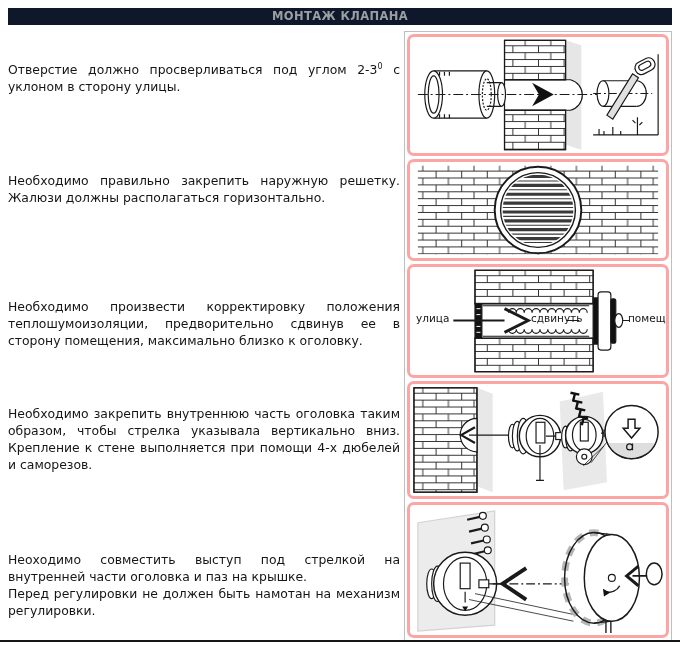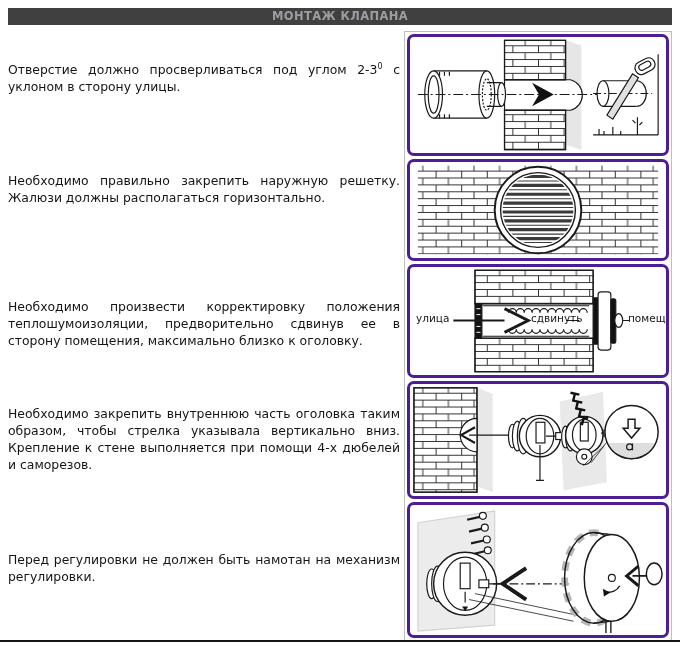--- a/index.html
+++ b/index.html
@@ -3,41 +3,41 @@
 <meta charset="utf-8">
 <style>
   html,body{margin:0;padding:0;}
   body{
     width:680px;height:647px;position:relative;background:#ffffff;
     font-family:"DejaVu Sans","Liberation Sans",sans-serif;color:#141414;
     overflow:hidden;
   }
   .header-bar{
     position:absolute;left:8px;top:8px;width:664px;height:17px;
-    background:#404040;text-align:center;line-height:17px;
+    background:#0f172a;text-align:center;line-height:17px;
     font-size:11.5px;font-weight:bold;color:#9a9ea3;letter-spacing:.4px;
   }
   .txt-block{
     position:absolute;left:8px;width:392px;
     font-size:12.4px;line-height:17px;text-align:justify;color:#151515;
   }
   .txt-block p{margin:0;}
   .txt-block sup{font-size:8px;line-height:0;}
   #block1{top:61px;}
   #block2{top:172px;}
   #block3{top:298px;}
   #block4{top:405px;}
   #block5{top:551px;}
   .panel{
     position:absolute;left:404px;top:31px;width:268px;height:610px;
     box-sizing:border-box;border:1px solid #bdbfc1;background:#fff;
     padding:2px;display:flex;flex-direction:column;gap:3px;
   }
   .cell{
-    box-sizing:border-box;border:3px solid #4c1d95;border-radius:7px;
+    box-sizing:border-box;border:3px solid #fca5a5;border-radius:7px;
     background:#fff;position:relative;overflow:hidden;
   }
   #cell1{height:122px;}
   #cell2{height:102px;}
   #cell3{height:114px;}
   #cell4{height:118px;}
   #cell5{flex:1;}
   .cell svg{display:block;width:100%;height:100%;}
   .diag-label{
     position:absolute;font-size:10.5px;color:#151515;white-space:nowrap;
@@ -66,20 +66,21 @@
 
 <div class="txt-block" id="block3">
   <p>Необходимо произвести корректировку положения теплошумоизоляции, предворительно сдвинув ее в сторону помещения, максимально близко к оголовку.</p>
 </div>
 
 <div class="txt-block" id="block4">
   <p>Необходимо закрепить внутреннюю часть оголовка таким образом, чтобы стрелка указывала вертикально вниз. Крепление к стене выполняется при помощи 4-х дюбелей и саморезов.</p>
 </div>
 
 <div class="txt-block" id="block5">
+  <p>Неоходимо совместить выступ под стрелкой на внутренней части оголовка и паз на крышке.</p>
   <p>Перед регулировки не должен быть намотан на механизм регулировки.</p>
 </div>
 
 <div class="panel">
 
   <div class="cell" id="cell1">
     <svg viewBox="0 0 260 115">
       <defs>
         <pattern id="b1" width="26" height="14" patternUnits="userSpaceOnUse">
           <path d="M0 .5H26 M0 7.5H26 M13 .5V7.5 M.5 7.5V14" stroke="#333" stroke-width="1" fill="none"></path>

